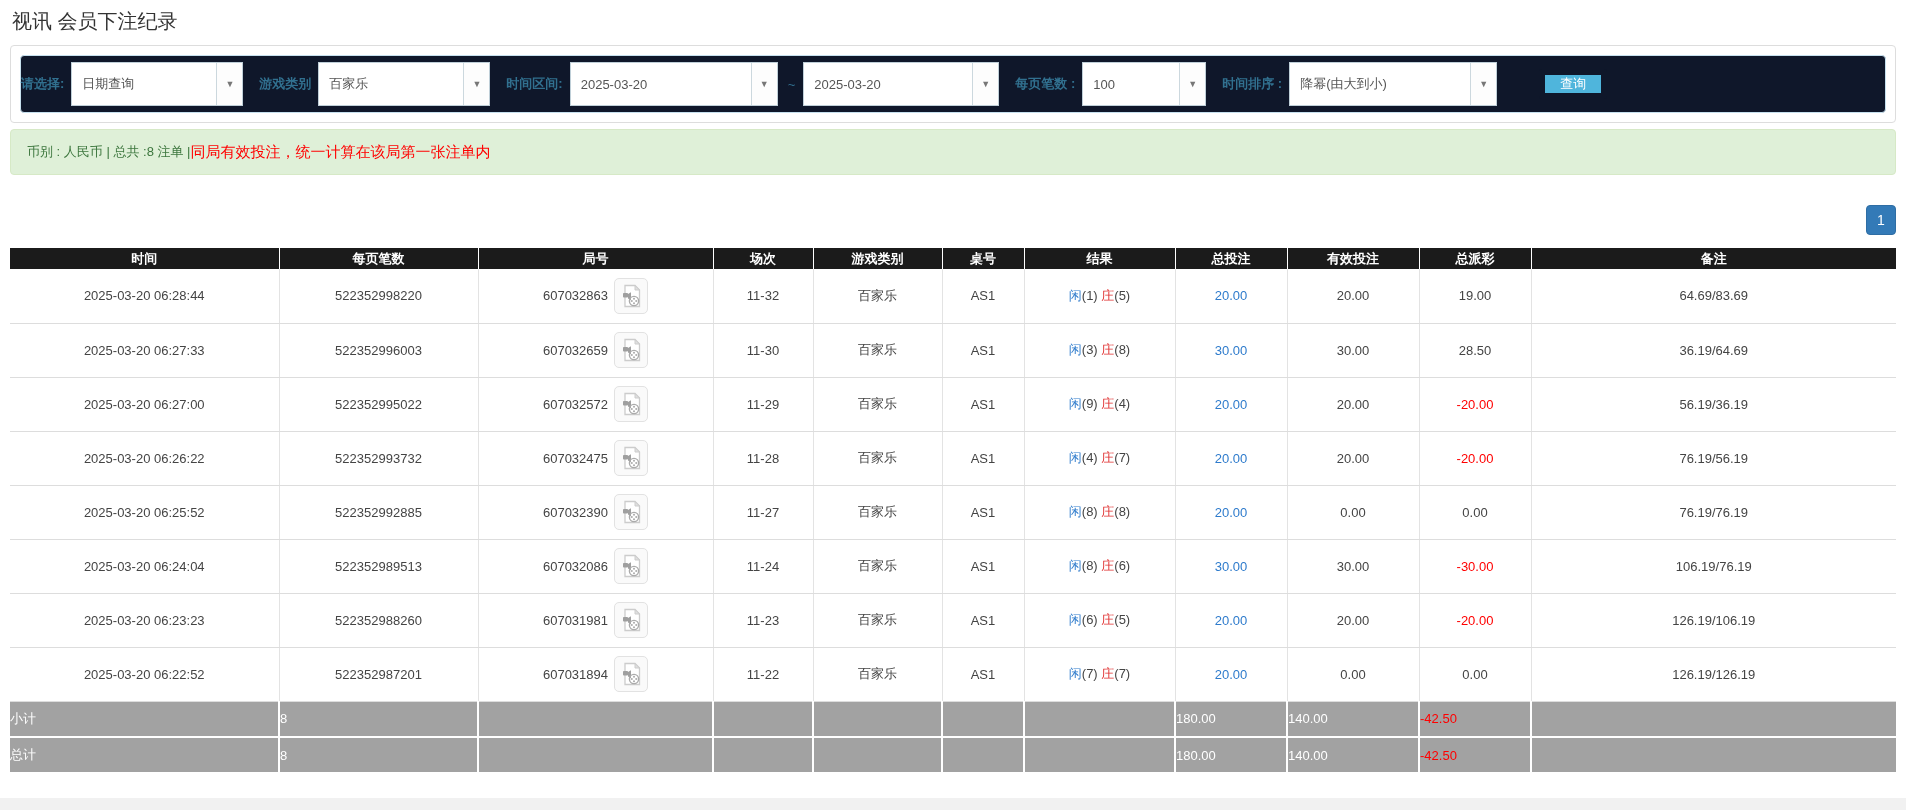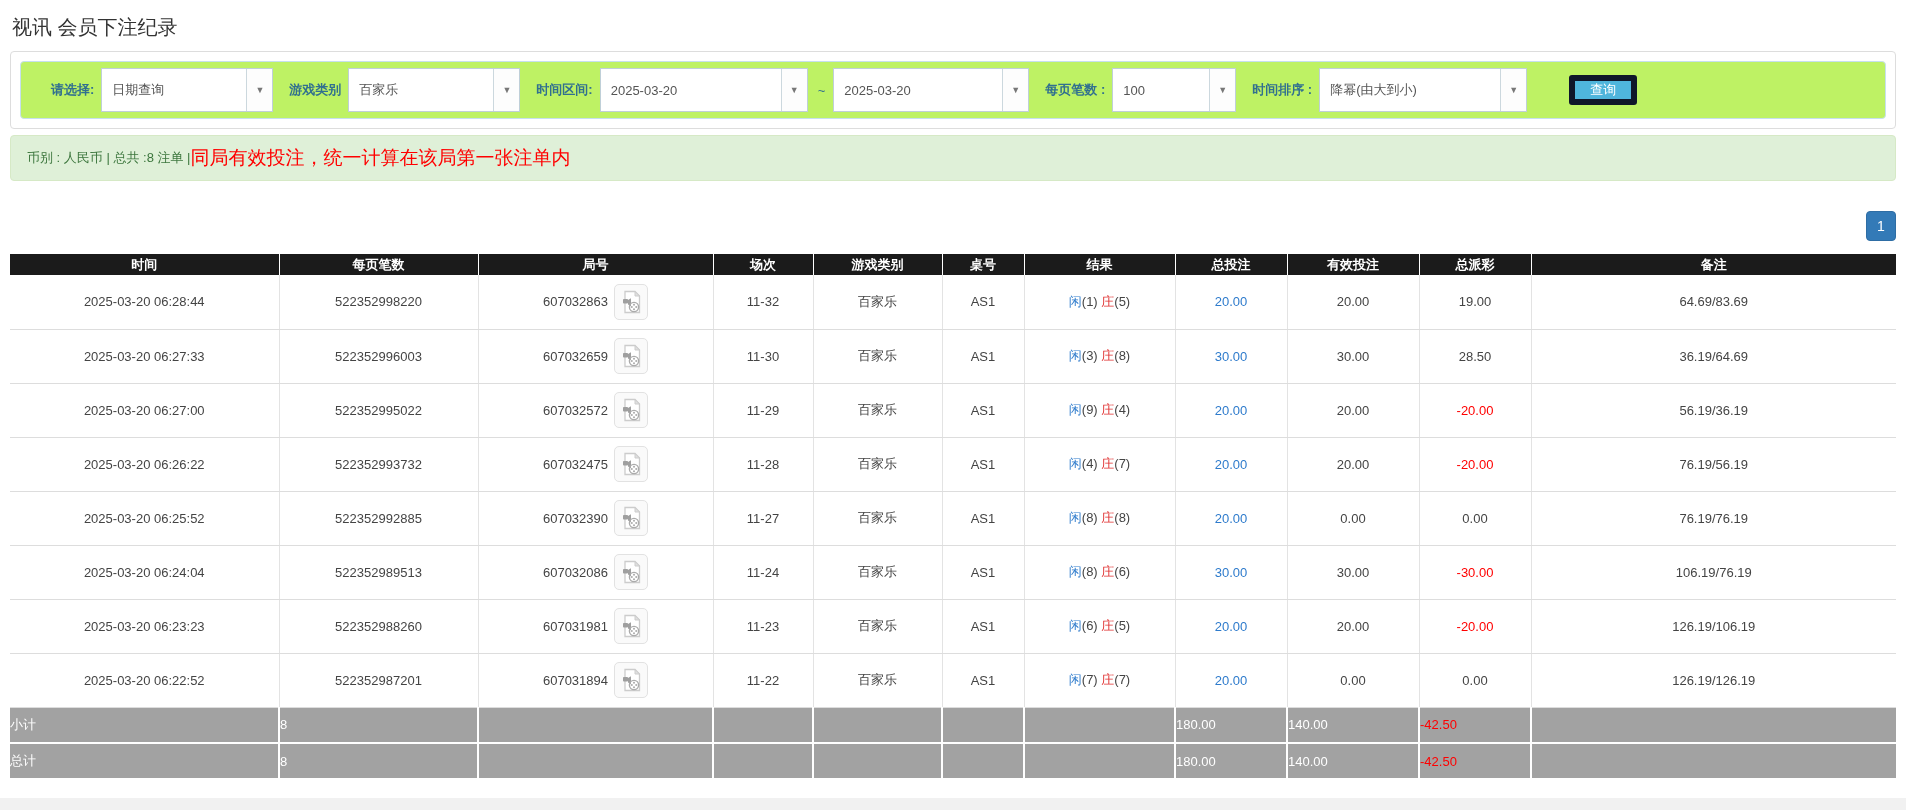--- a/index.html
+++ b/index.html
@@ -1,41 +1,41 @@
 <!DOCTYPE html>
 <html><head>
 <meta charset="utf-8">
 <style>
   * { box-sizing: border-box; margin: 0; padding: 0; }
   html,body { width: 1906px; height: 810px; background:#fff;
     font-family: "Liberation Sans", "DejaVu Sans", sans-serif; color:#444; }
   body { padding: 0 10px; overflow: hidden; }
 
   
-  .page-title { font-size: 20px; color:#333; padding: 14px 0 10px 2px; font-weight: normal; }
+  .page-title { font-size: 20px; color:#333; padding: 8px 0 10px 2px; font-weight: normal; }
 
   
   .filter-panel { border:1px solid #ddd; border-radius:4px; background:#fff; padding:9px; }
-  .filter-bar { background:#bef264; border:1px solid #c6e0ee; border-radius:4px;
-    height:58px; display:flex; align-items:center; padding:0 30px; white-space:nowrap; }
+  .filter-bar { background:#0f172a; border:1px solid #c6e0ee; border-radius:4px;
+    height:58px; display:flex; align-items:center; padding:0 0; white-space:nowrap; }
   .f-label { font-size:13px; font-weight:bold; color:#31708f; margin:0 7px 0 0; }
   .sel, .inp { height:44px; background:#fff; border:1px solid #bfcfd8; border-radius:0;
     display:inline-flex; align-items:stretch; margin-right:16px; overflow:hidden; }
   .sel-text, .inp-text { font-size:13px; color:#555; display:flex; align-items:center; padding:0 10px; flex:1 1 auto; }
   .sel-arrow { width:26px; border-left:1px solid #ccd8de; background:#fdfdfd; color:#777;
     display:flex; align-items:center; justify-content:center; font-size:9px; }
   .tilde { font-size:13px; color:#31708f; margin:0 8px 0 -6px; }
   .btn-search { height:30px; padding:0 15px; background:#4fb5dc; border:6px solid #0f172a;
     border-radius:3px; color:#fff; font-size:13px; cursor:pointer;margin-left:26px; }
 
   
   .summary-bar { margin-top:6px; background:#dff0d8; border:1px solid #d6e9c6; border-radius:4px;
     height:46px; display:flex; align-items:center; justify-content:flex-start; padding:0 16px; }
   .summary-left { font-size:13px; color:#3c763d; }
-  .summary-right { font-size:19px; color:#ff0000; }
+  .summary-right { font-size:15px; color:#ff0000; }
 
   
   .pagination-row { display:flex; justify-content:flex-end; margin:30px 0 13px 0; }
   .page-btn { width:30px; height:30px; background:#337ab7; border:1px solid #2e6da4; border-radius:4px;
     color:#fff; font-size:14px; display:flex; align-items:center; justify-content:center; cursor:pointer; }
 
   
   table { width:100%; border-collapse:collapse; table-layout:fixed; font-size:13px; }
   thead th { background:#1b1b1b; color:#fff; font-weight:bold; height:21px; text-align:center;
     border-right:1px solid #fff; }

